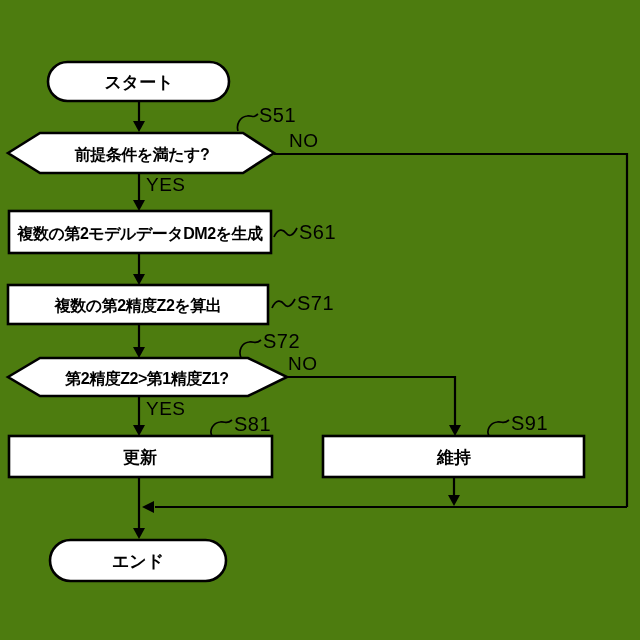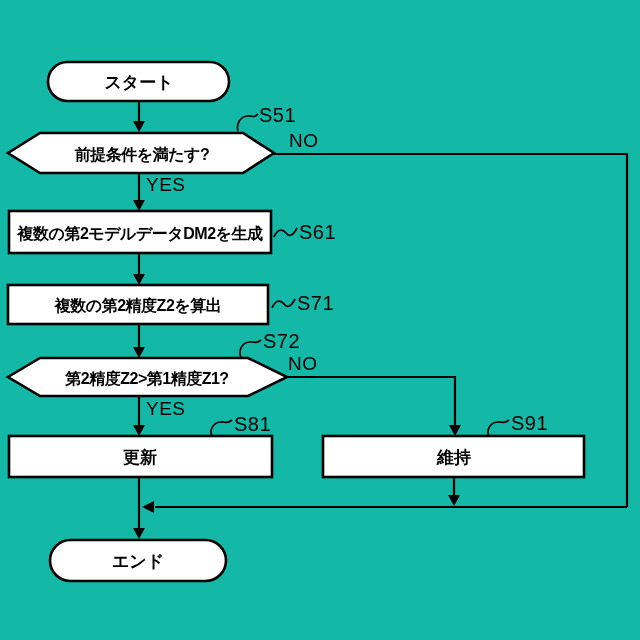--- a/index.html
+++ b/index.html
@@ -1,19 +1,19 @@
 <!DOCTYPE html>
 <html><head>
 <meta charset="utf-8">
 <style>
   html,body{margin:0;padding:0;background:#ffffff;}
   .canvas{
     position:relative;
     width:640px;height:640px;
-    background:#14b8a6;
+    background:#4d7c0f;
     font-family:"Liberation Sans","DejaVu Sans",sans-serif;
     overflow:hidden;
   }
   svg{position:absolute;left:0;top:0;}
   .shape{fill:#ffffff;stroke:#000000;stroke-width:2.6;}
   .flowline{fill:none;stroke:#000000;stroke-width:2.2;}
   .arrowhead{fill:#000000;stroke:none;}
   .leader{fill:none;stroke:#000000;stroke-width:1.7;}
   .jp-text{
     font-family:"Liberation Sans","DejaVu Sans",sans-serif;

